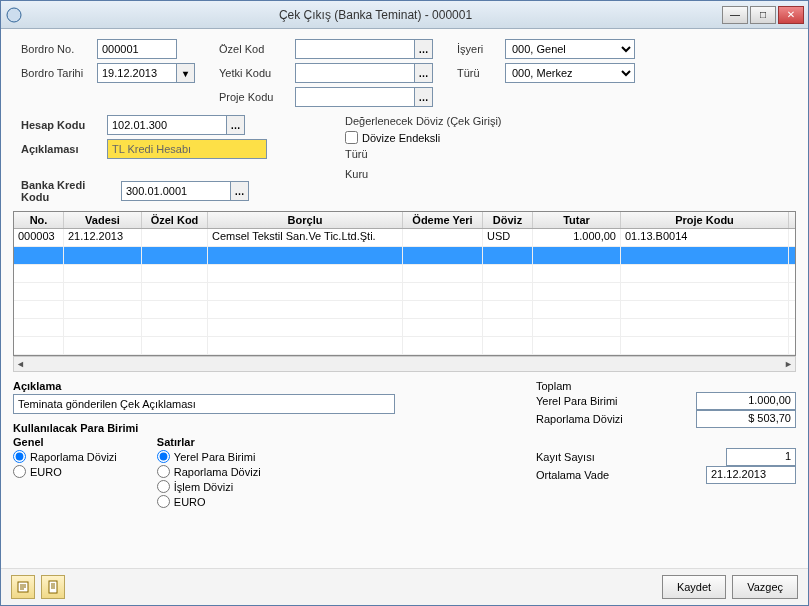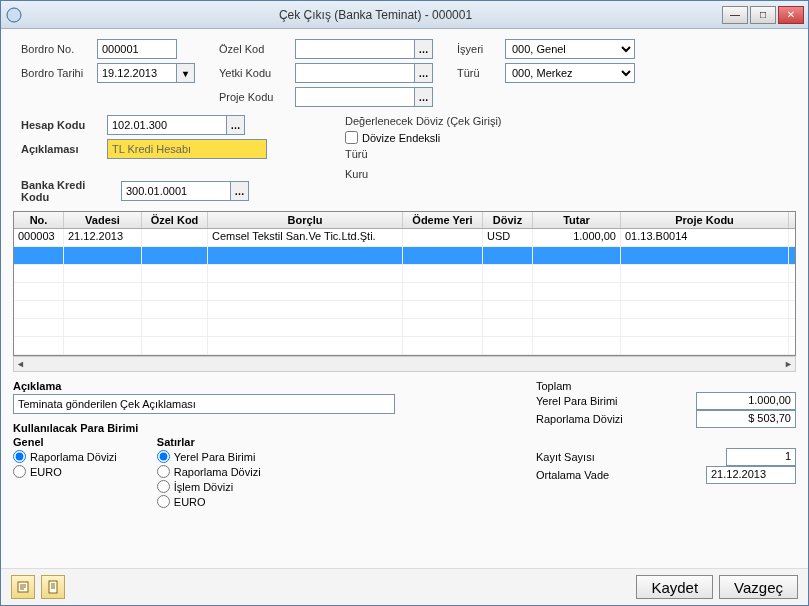--- a/index.html
+++ b/index.html
@@ -36,21 +36,21 @@
 .bottom { display: flex; gap: 8px; margin-top: 8px; flex: 1; }
 .bottom-left { flex: 1; }
 .bottom-right { width: 260px; }
 .section-title { font-weight: bold; margin-bottom: 2px; }
 .radio-group { display: flex; flex-direction: column; gap: 2px; }
 .radio-item { display: flex; align-items: center; gap: 4px; }
 .totals .fld { justify-content: space-between; }
 .totals .val { width: 100px; text-align: right; border: 1px solid #7a92ab; padding: 1px 4px; background: #fff; height: 18px; }
 .footer { display: flex; align-items: center; gap: 6px; padding: 6px 10px; border-top: 1px solid #ddd; background: #f4f4f4; }
 .footer .spacer { flex: 1; }
-.btn { height: 24px; padding: 3px 14px; border: 1px solid #888; background: linear-gradient(#fcfcfc,#e4e4e4); cursor: pointer; font-family: inherit; font-size: 15px; }
+.btn { height: 24px; padding: 3px 14px; border: 1px solid #888; background: linear-gradient(#fcfcfc,#e4e4e4); cursor: pointer; font-family: inherit; font-size: 11px; }
 .icon-btn { width: 24px; height: 24px; border: 1px solid #bba55a; background: linear-gradient(#fff3c8,#f0d988); display: flex; align-items: center; justify-content: center; cursor: pointer; }
 .legend-top { font-size: 11px; color: #333; }
 </style>
 </head>
 <body>
 
 <div class="window">
   <div class="titlebar">
     <span class="titlebar-icon">
       <svg viewBox="0 0 18 18">

